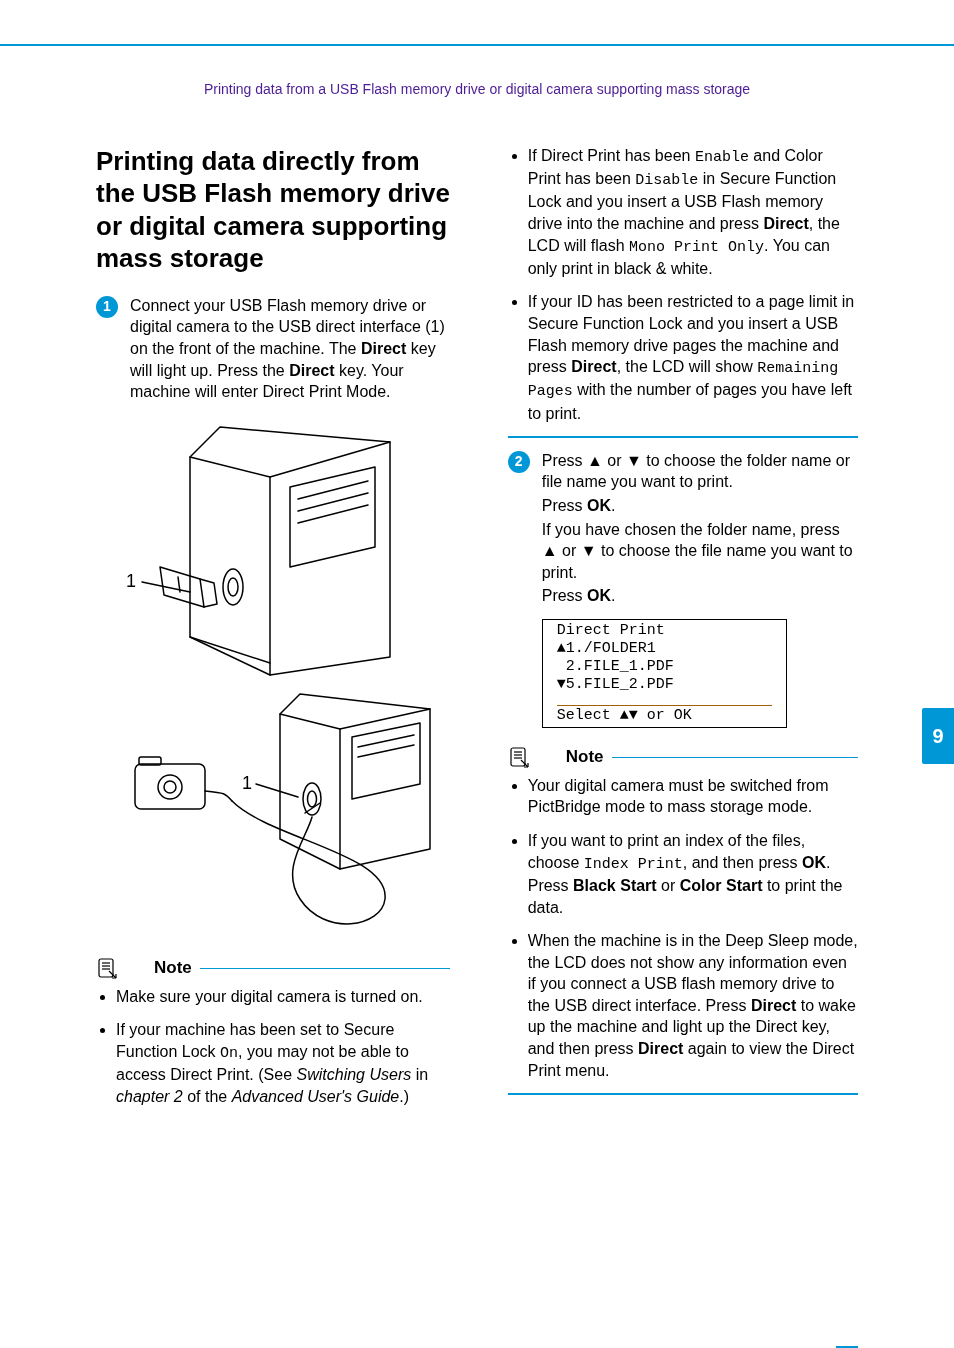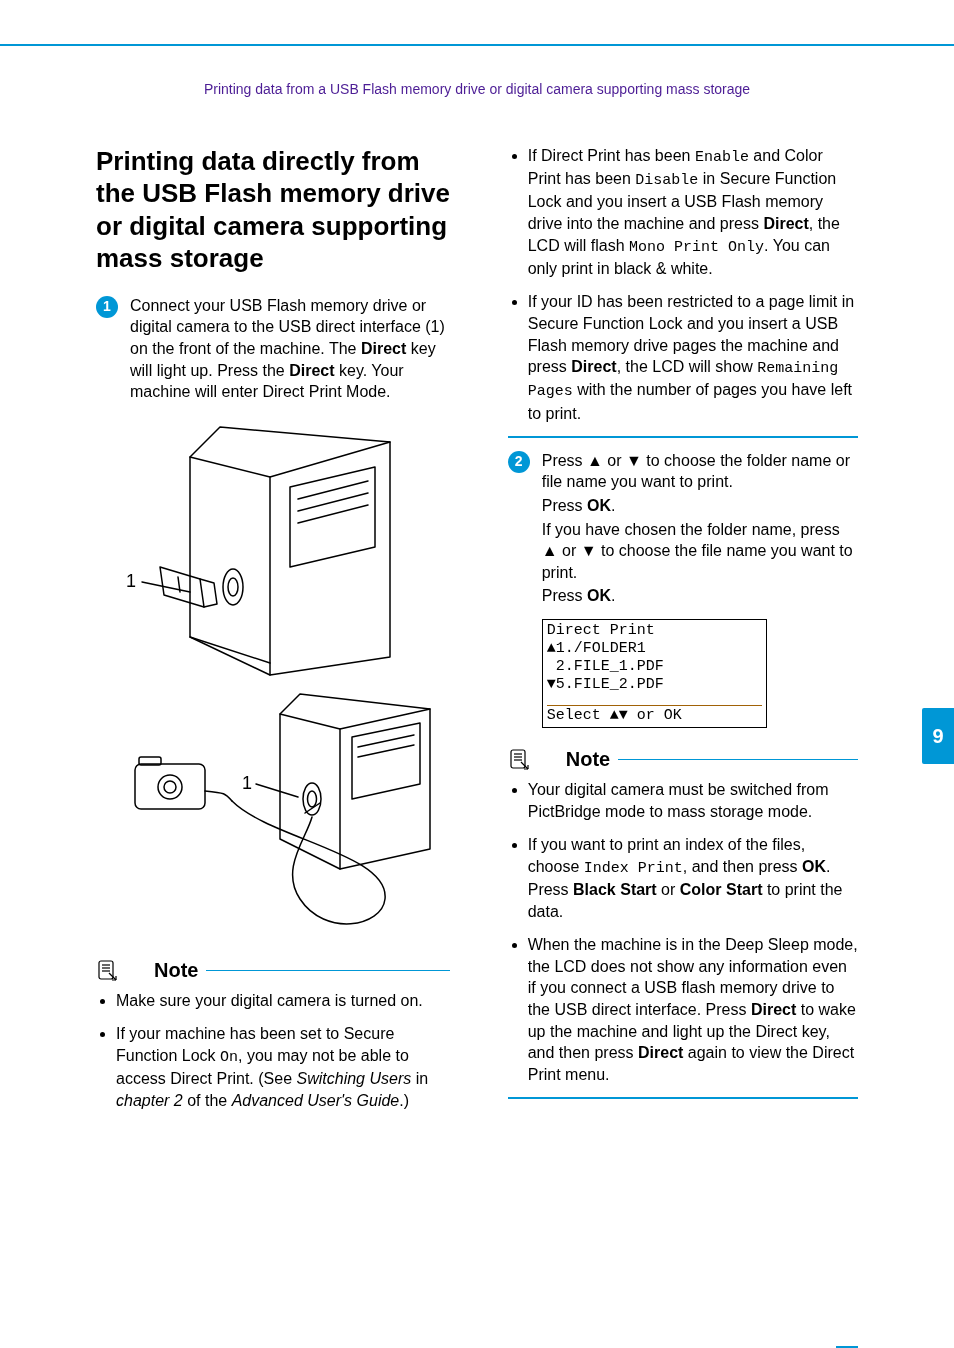--- a/index.html
+++ b/index.html
@@ -84,21 +84,21 @@
   }
   .note-head .note-icon {
     width: 22px;
     height: 22px;
     display: inline-flex;
     align-items: center;
     justify-content: center;
   }
   .note-head .note-label {
     font-weight: 700;
-    font-size: 20px;
+    font-size: 17px;
     padding-left: 28px;
   }
   .note-head::after {
     content: "";
     flex: 1;
     height: 1.5px;
     background: var(--accent-blue);
   }
   .note-end-rule,
   .rule {
@@ -123,21 +123,21 @@
     font-size: 18px;
   }
   
   .lcd {
     border: 1.5px solid #000;
     width: 215px;
     margin: 10px 0 4px 34px;
     font-family: "Courier New", monospace;
     font-size: 15px;
     line-height: 1.2;
-    padding: 2px 4px;
+    padding: 2px 14px;
   }
   .lcd .row { white-space: pre; }
   .lcd .row.sep { border-top: 1px solid #a16207; margin-top: 11px; padding-top: 1px; }
   
   .side-tab {
     position: absolute;
     right: 0;
     top: 664px;
     background: var(--accent-blue);
     color: #fff;

